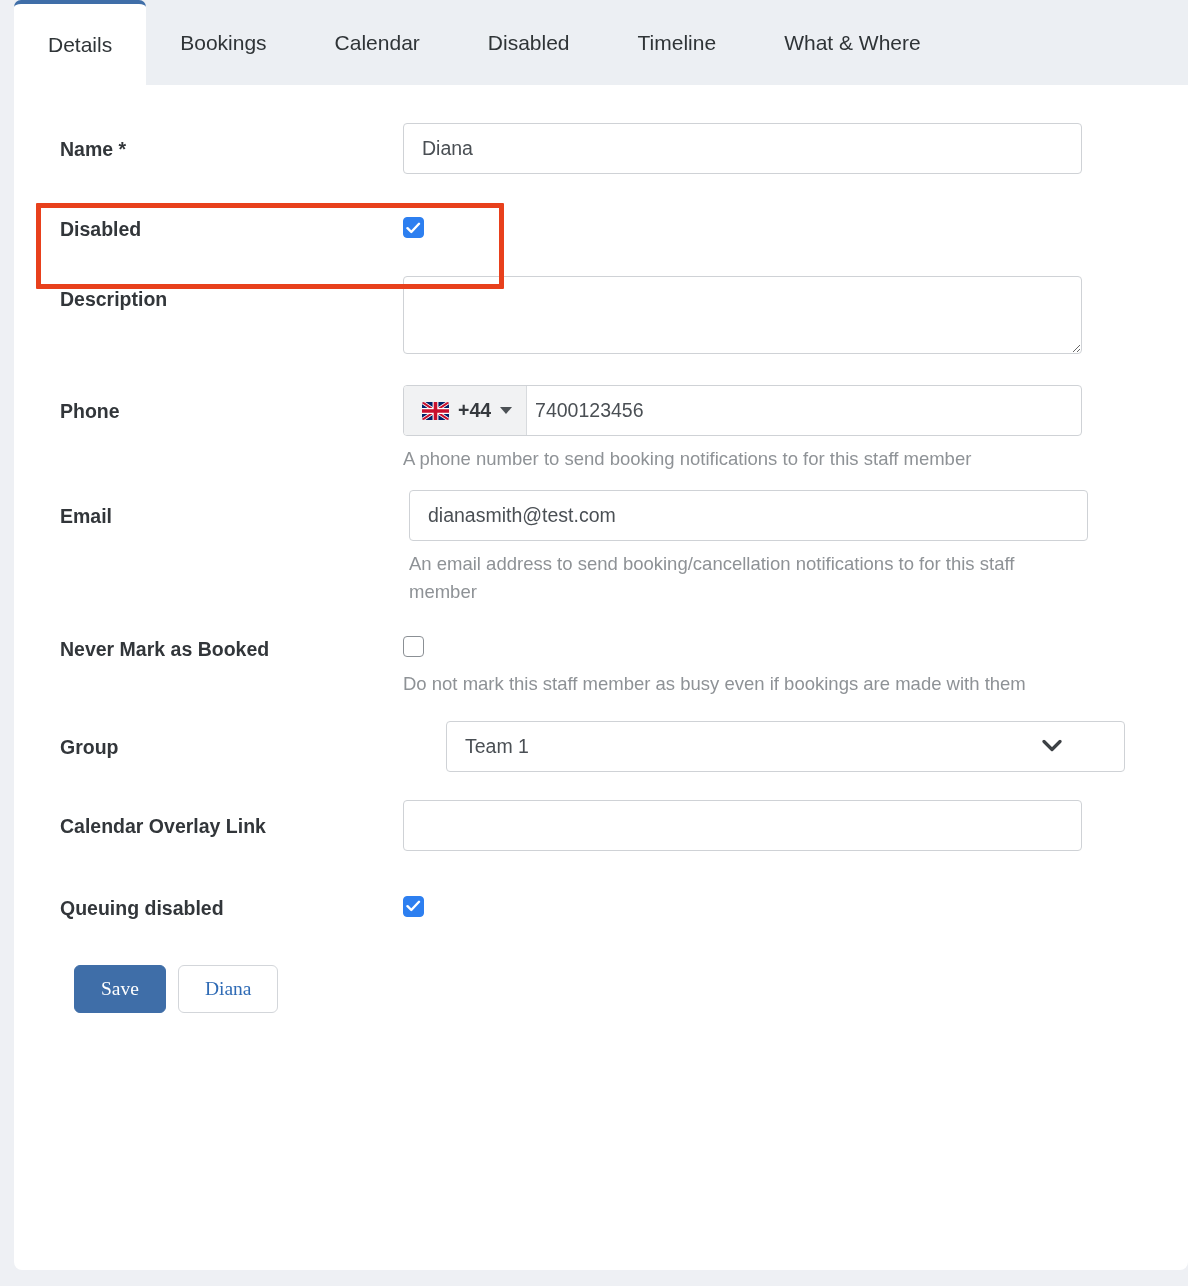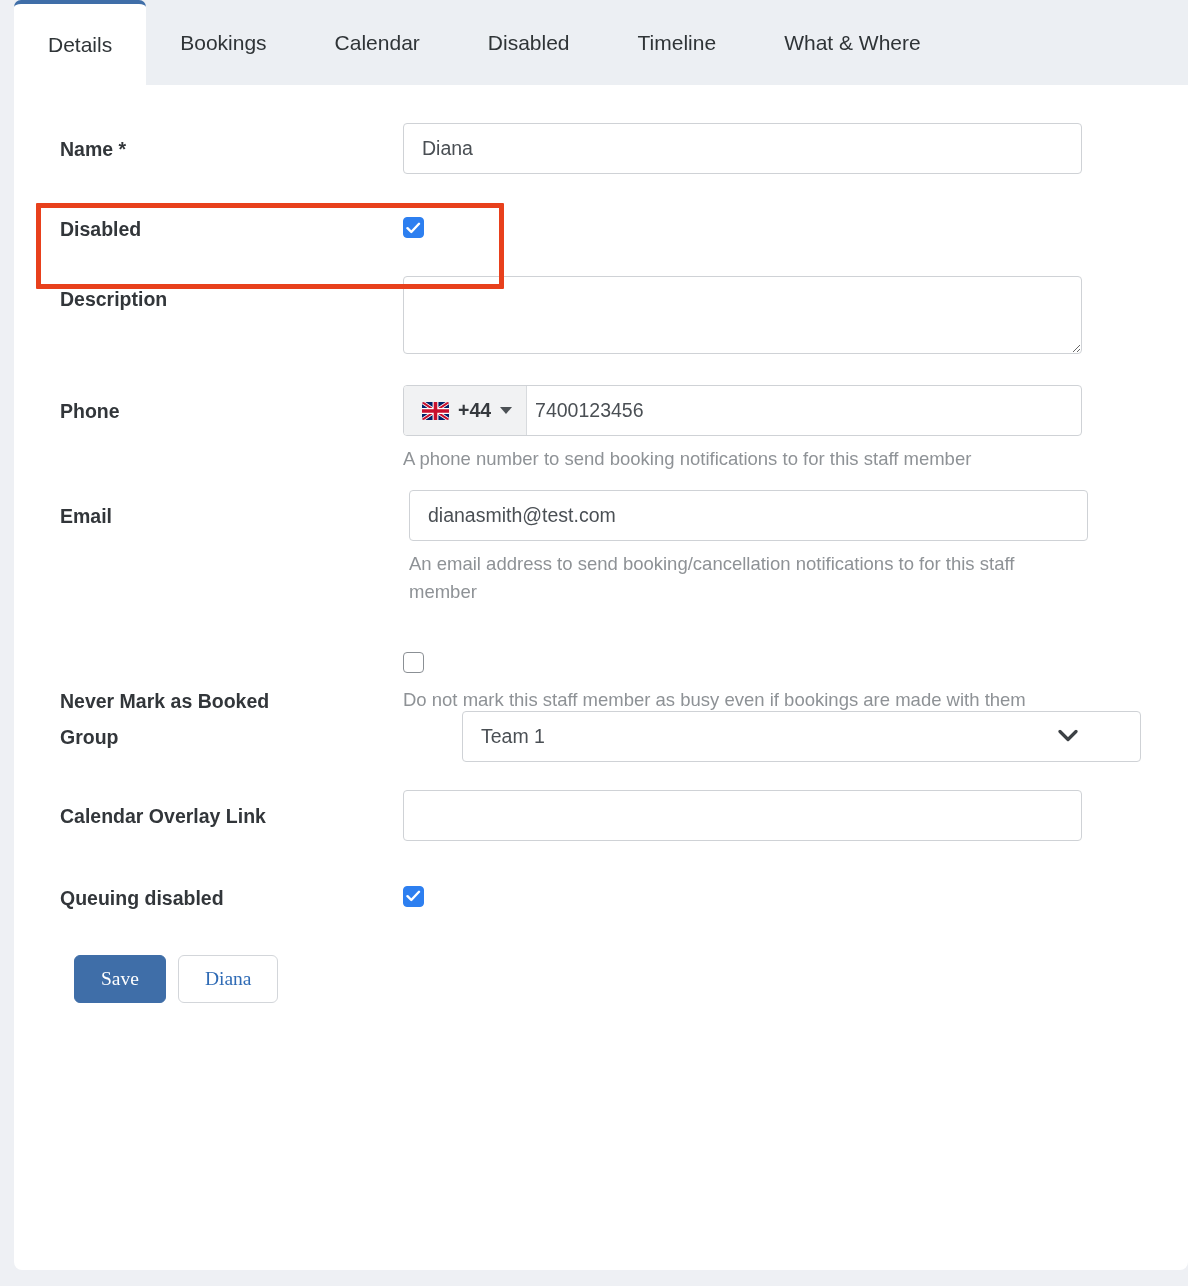--- a/index.html
+++ b/index.html
@@ -296,31 +296,31 @@
       <div class="row" style="margin-top:31px;gap:6px;">
         <div class="label-col">
           <div class="label">Email</div>
         </div>
         <div class="field-col" style="margin-top:-15px;">
           <input class="input" type="text" value="dianasmith@test.com" style="">
           <div class="help">An email address to send booking/cancellation notifications to for this staff member</div>
         </div>
       </div>
 
-      <div class="row" style="margin-top:48px;align-items:flex-end;">
+      <div class="row" style="margin-top:32px;">
         <div class="label-col">
           <div class="label">Never Mark as Booked</div>
         </div>
         <div class="field-col" style="margin-top:-2px;">
           <span class="cb unchecked"></span>
           <div class="help">Do not mark this staff member as busy even if bookings are made with them</div>
         </div>
       </div>
 
-      <div class="row" style="margin-top:12px;gap:16px;">
+      <div class="row" style="margin-top:38px;">
         <div class="label-col">
           <div class="label">Group</div>
         </div>
         <div class="field-col" style="margin-top:-15px;">
           <div class="select-wrap">
             <select class="input">
               <option>Team 1</option>
             </select>
             <span class="chev">
               <svg width="20" height="13" viewBox="0 0 20 13">

